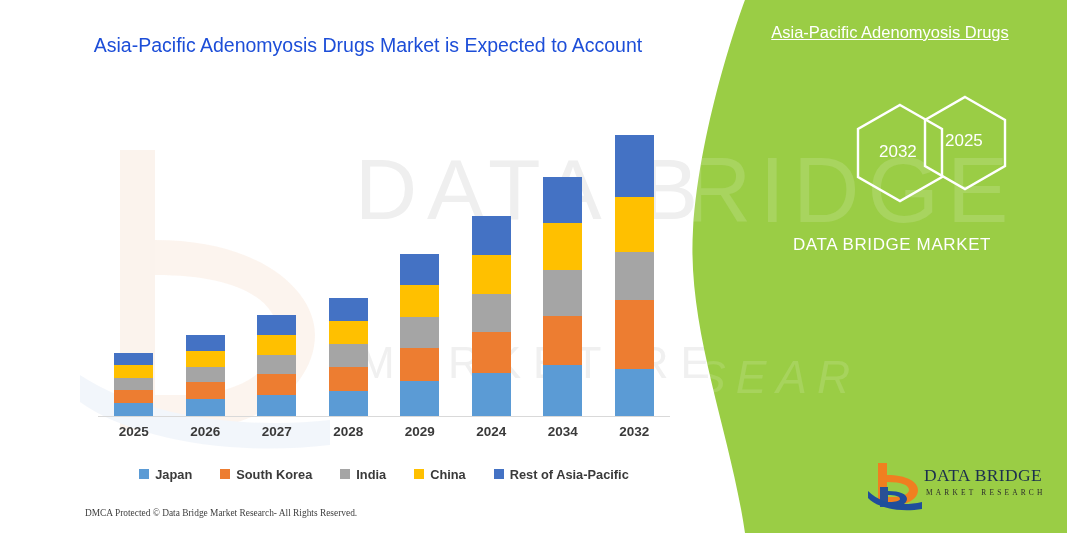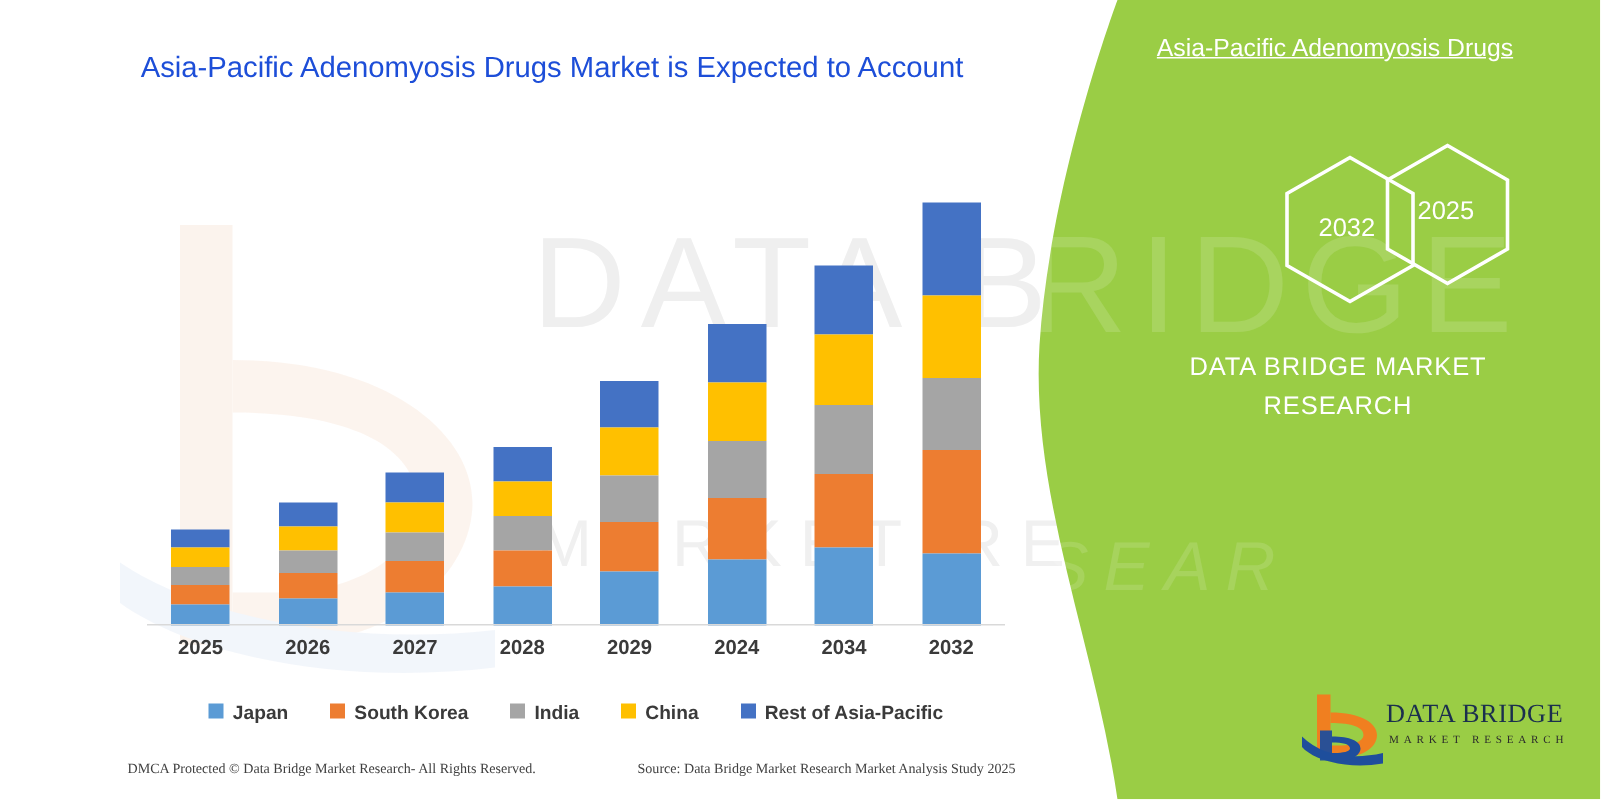--- a/index.html
+++ b/index.html
@@ -408,21 +408,20 @@
         <span>China</span>
       </div>
       <div class="legend-item">
         <span class="legend-swatch" style="background: rgb(68, 114, 196);"></span>
         <span>Rest of Asia-Pacific</span>
       </div>
     </div>
 
   <div class="footer">
     <div class="footer-left">DMCA Protected © Data Bridge Market Research-  All Rights Reserved.</div>
-    <div class="footer-right">Source: Data Bridge Market Research  Market Analysis Study 2025</div>
   </div>
 
   <svg class="green-panel" viewBox="0 0 1067 533" preserveAspectRatio="none">
     <path d="M1067 0 L745 0
              C745 0 700 120 693 230
              C687 330 730 430 745 533
              L1067 533 Z" fill="#9ACD45"></path>
   </svg>
 
   <div class="green-content">
@@ -437,21 +436,20 @@
       <svg viewBox="0 0 250 110" width="250" height="110">
         <polygon points="100,10 142,34 142,82 100,106 58,82 58,34" fill="none" stroke="#ffffff" stroke-width="2.4"></polygon>
         <polygon points="165,2 205,25 205,71 165,94 125,71 125,25" fill="none" stroke="#ffffff" stroke-width="2.4"></polygon>
       </svg>
       <div class="hex-label" style="left:79px; top:47px;">2032</div>
       <div class="hex-label" style="left:145px; top:36px;">2025</div>
     </div>
 
     <div class="brand-text">
       <div>DATA BRIDGE MARKET</div>
-      <div>RESEARCH</div>
     </div>
   </div>
 
   <div class="corner-logo">
     <svg width="62" height="50" viewBox="0 0 62 50">
       <path d="M12 2 L12 42 L21 42 L21 2 Z" fill="#F07F20"></path>
       <path d="M21 14 C41 14 52 21 52 29 C52 38 41 44 28 44 L21 44 L21 36 L28 36
                C36 36 43 33 43 29 C43 24 36 21 21 21 Z" fill="#F07F20"></path>
       <path d="M2 30 C14 42 34 46 56 41 L56 48 C32 52 10 46 2 37 Z" fill="#1F4E9C"></path>
       <path d="M14 26 L14 46 L22 46 L22 26 Z" fill="#1F4E9C" opacity="0.95"></path>

